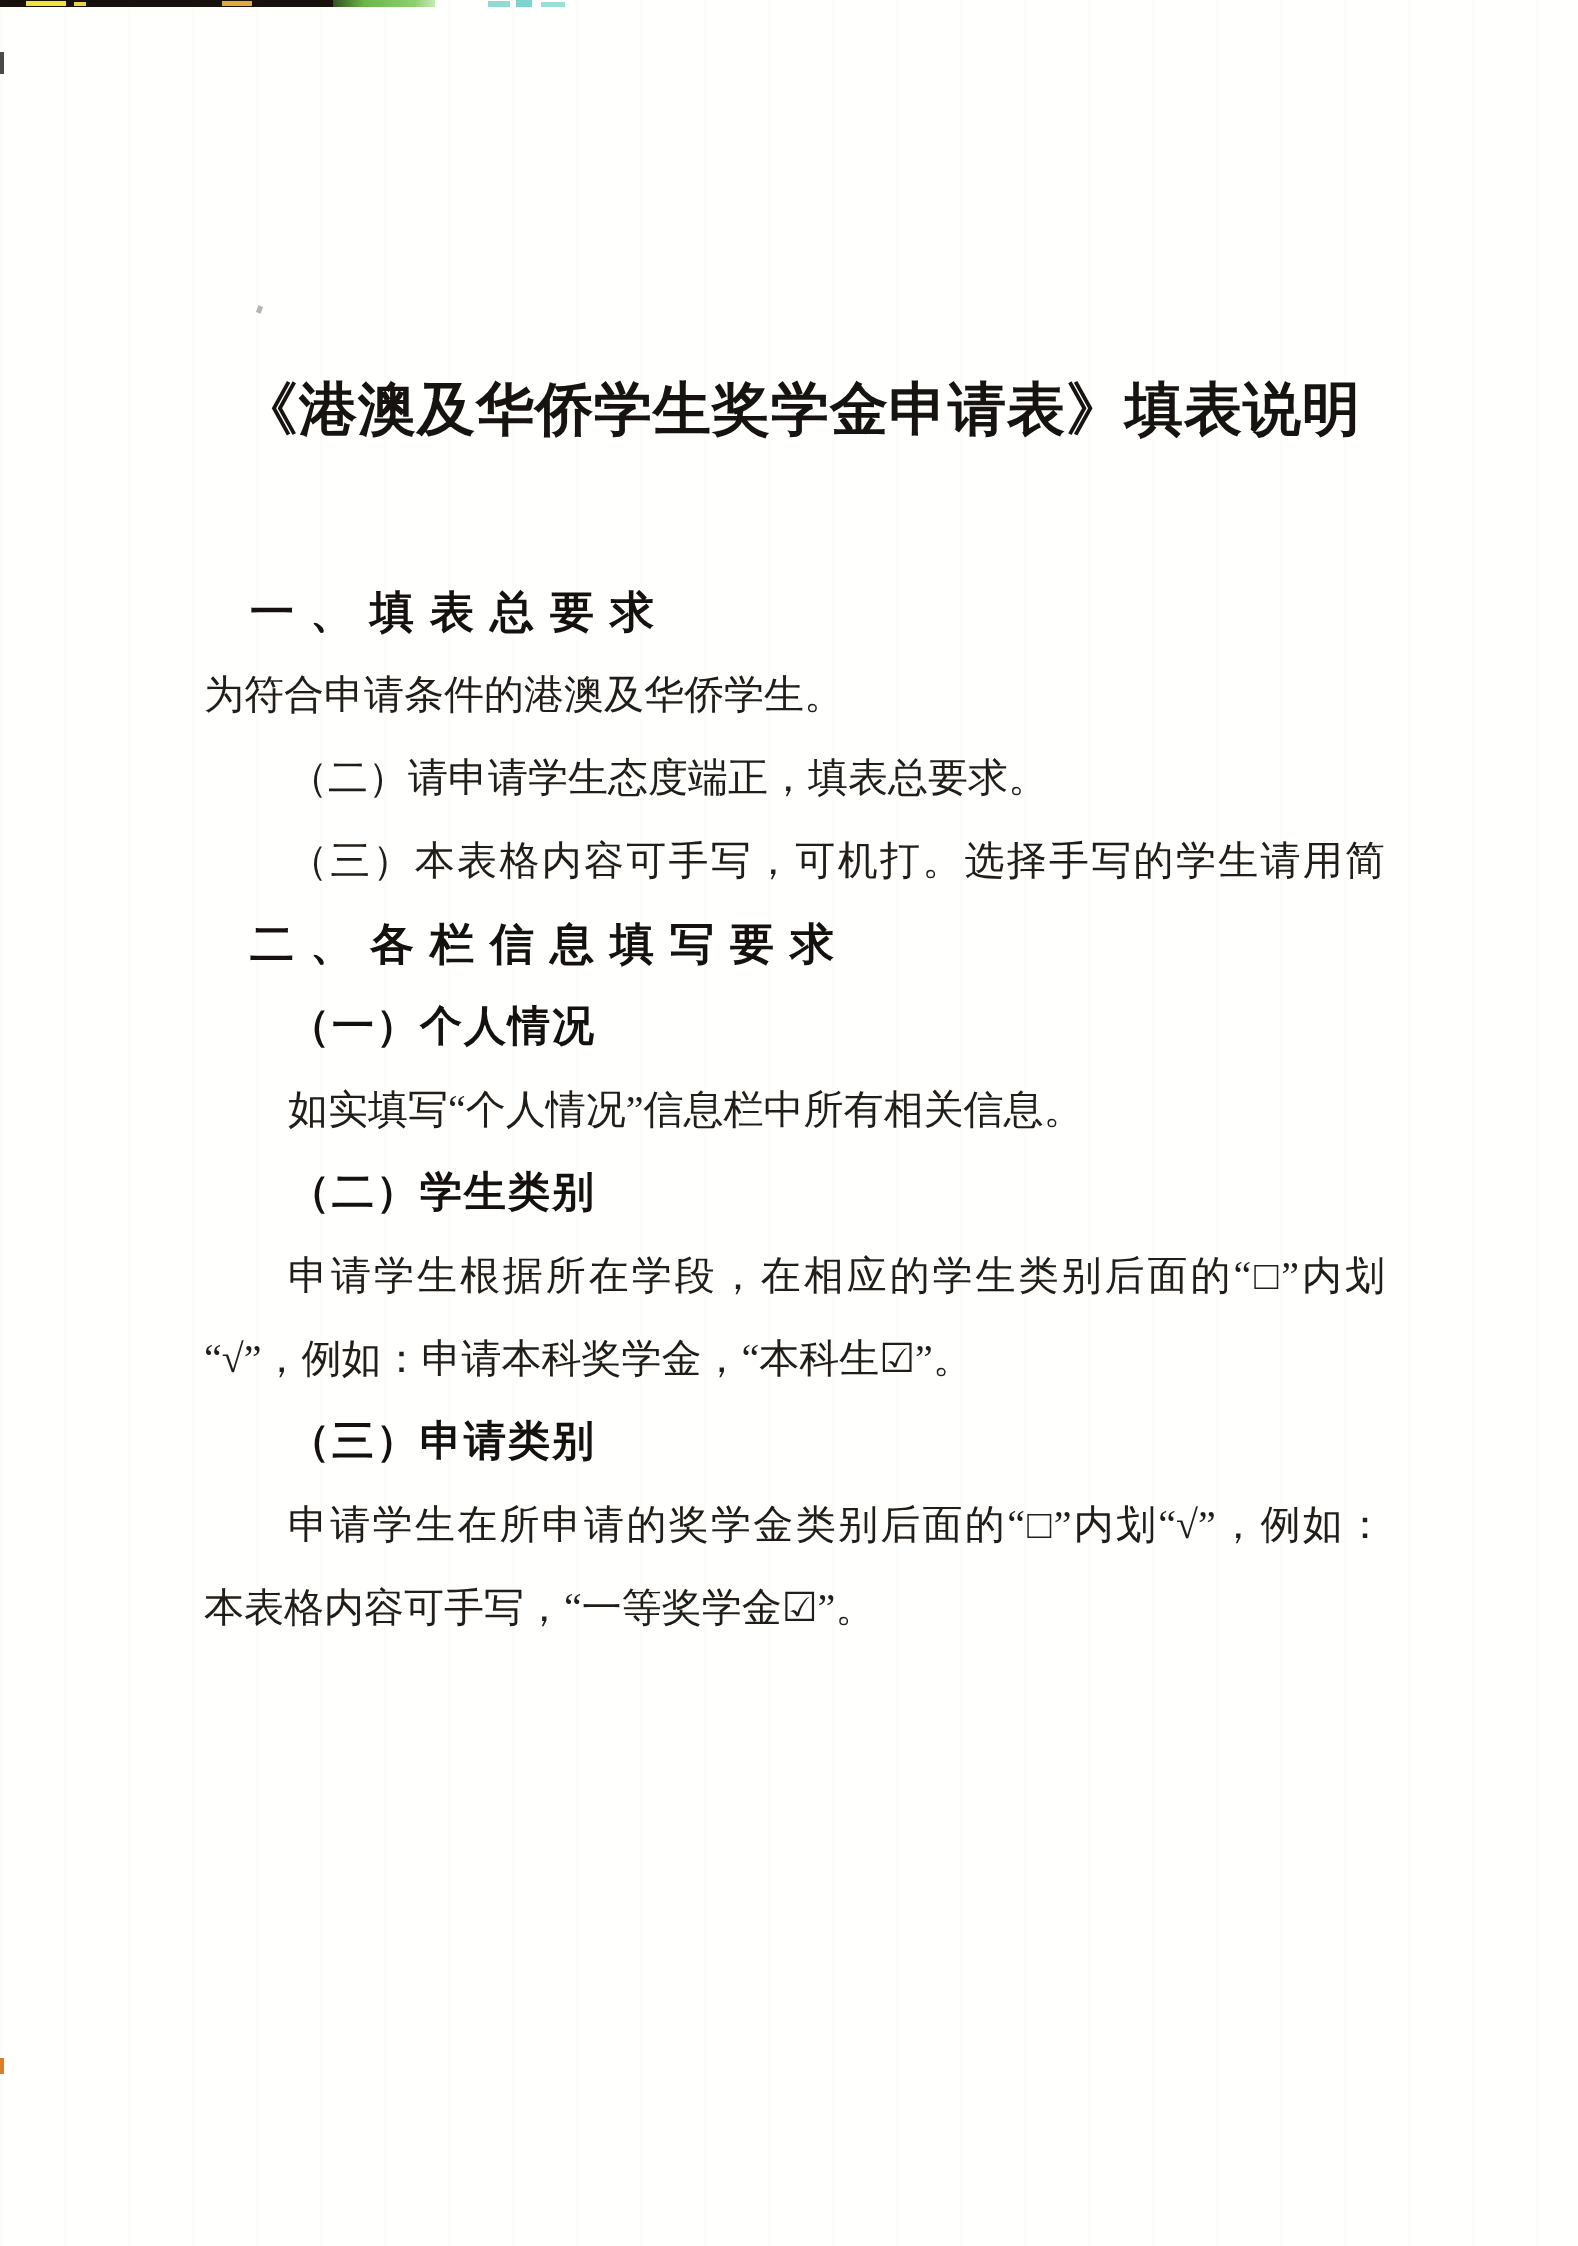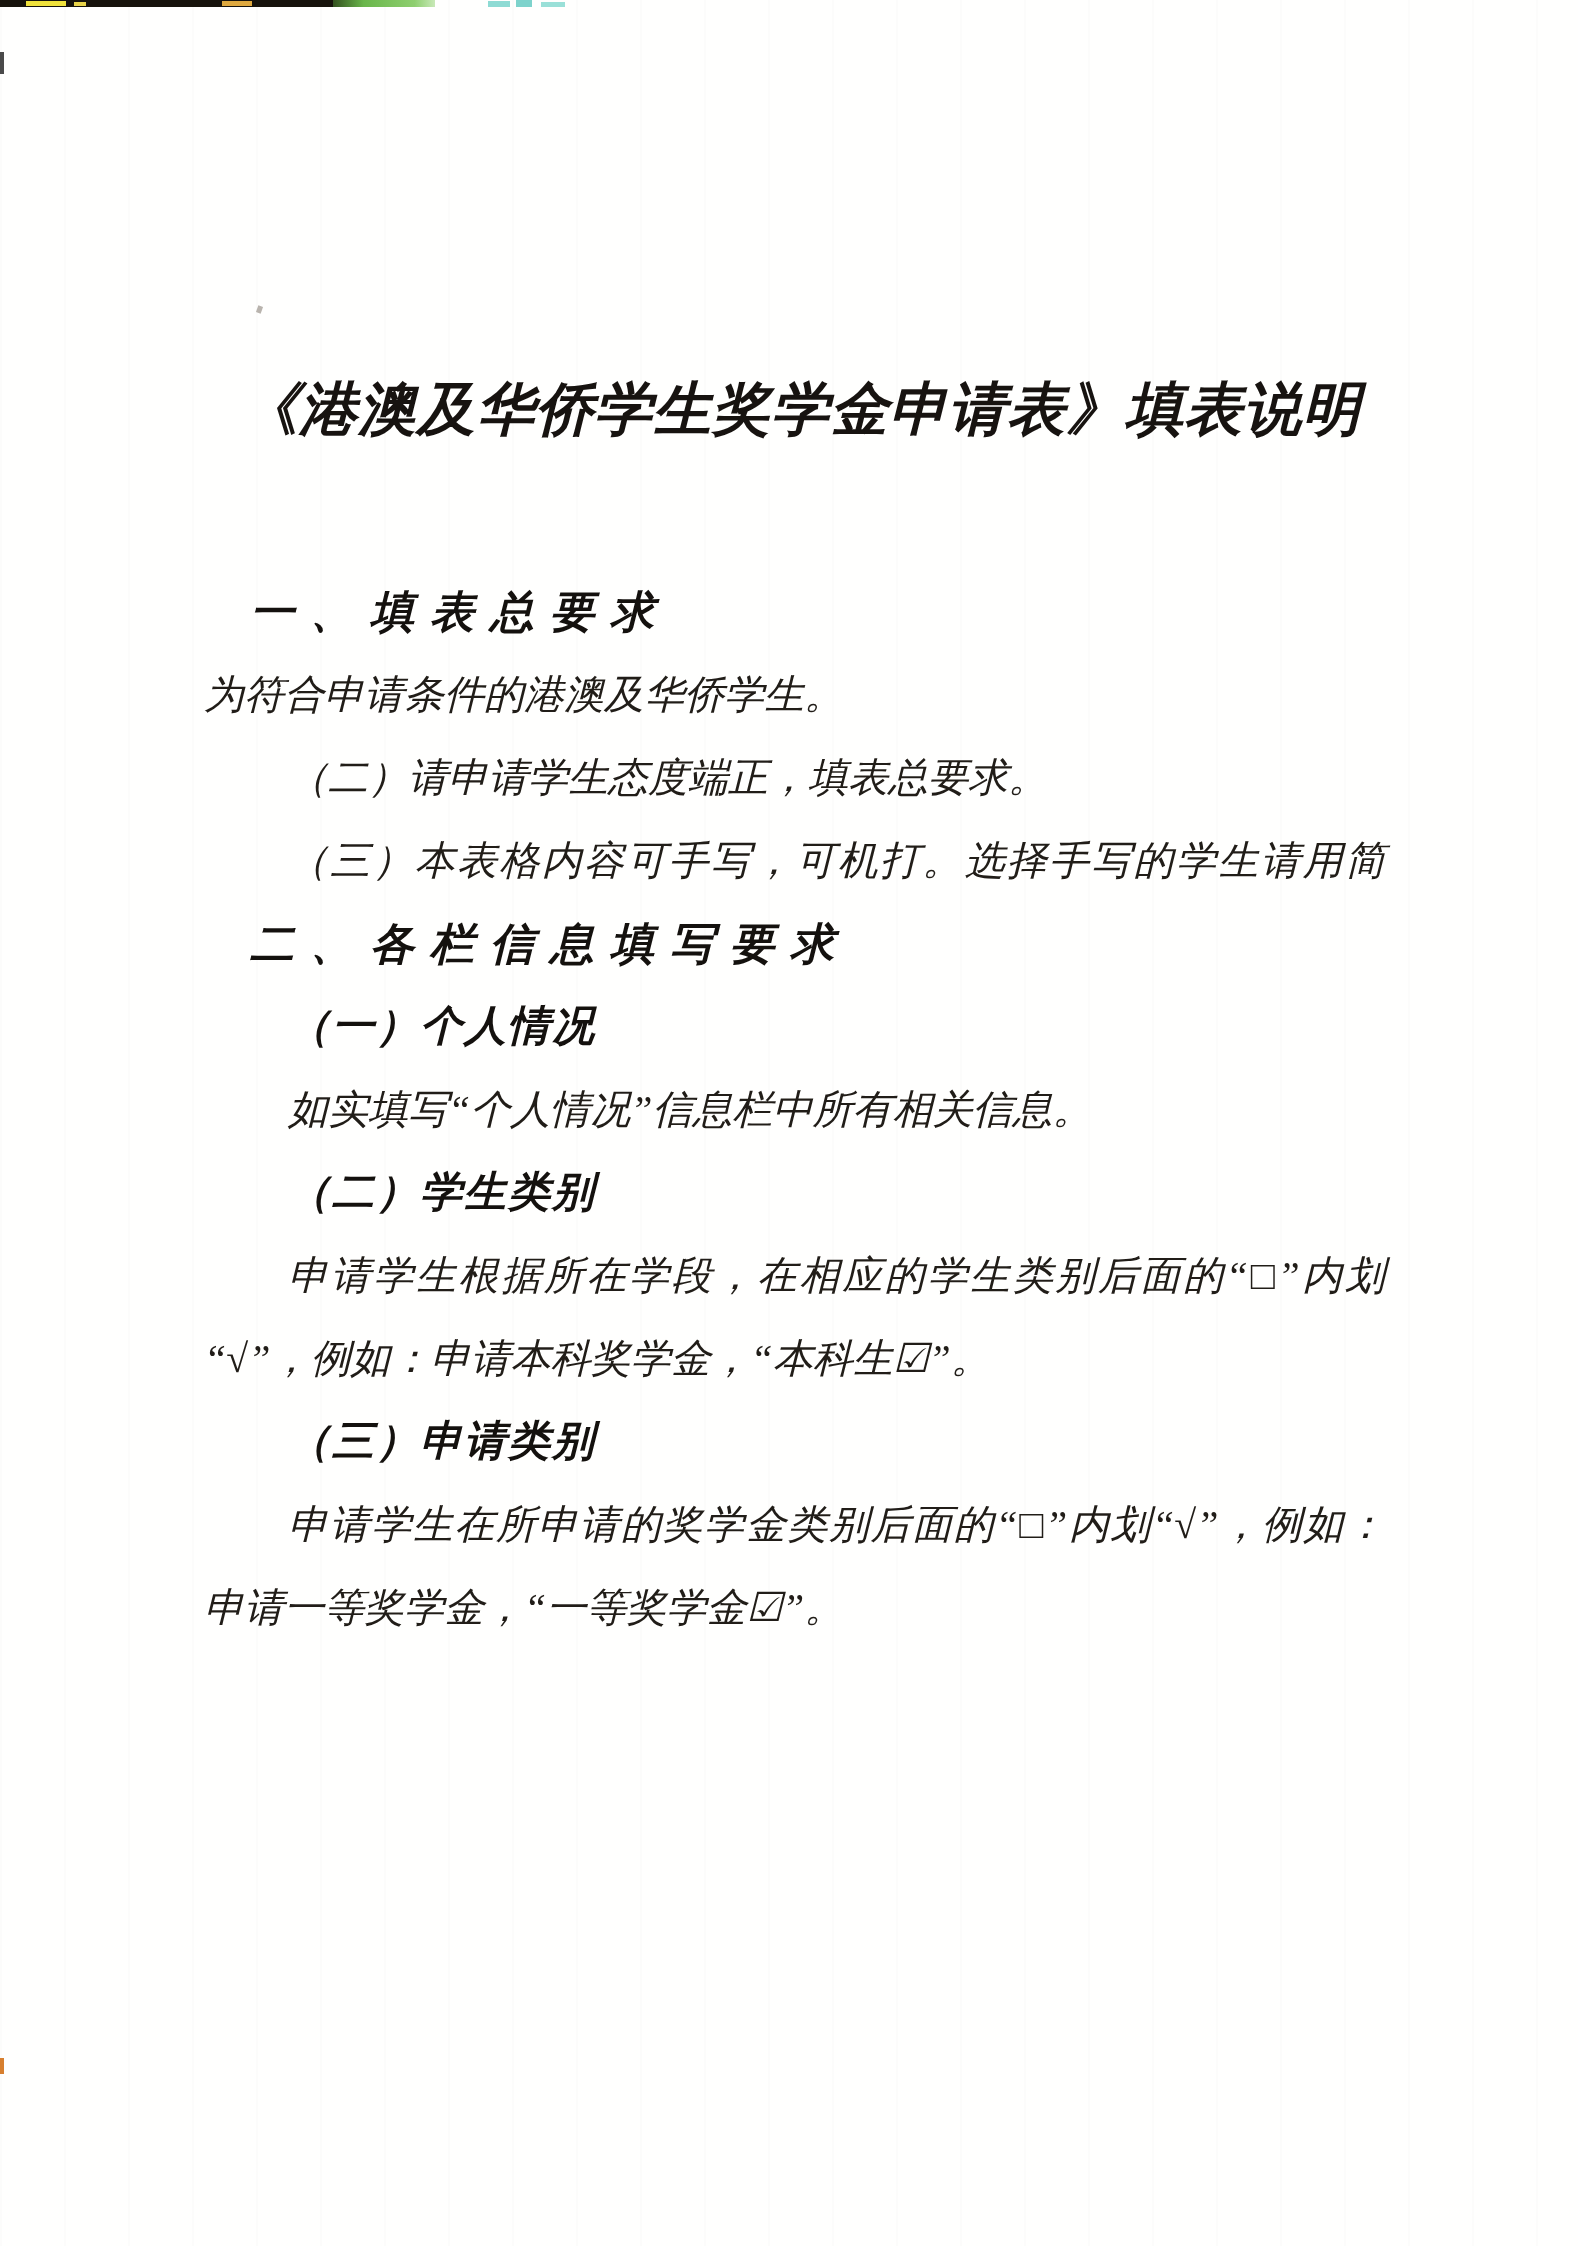--- a/index.html
+++ b/index.html
@@ -6,21 +6,20 @@
   .page{
     position:relative;
     width:1578px;height:2246px;
     margin:0 auto;
     background:
       repeating-linear-gradient(90deg, rgba(0,0,0,0.012) 0 2px, rgba(0,0,0,0) 2px 64px),
       #fffffe;
     overflow:hidden;
     color:#211d18;
     font-family:"Liberation Serif","DejaVu Serif",serif;
-    font-style:italic;
   }
 
   
   .artifact{position:absolute;}
   .a-black{left:0;top:0;width:333px;height:7px;background:#17130c;}
   .a-yellow1{left:26px;top:1px;width:40px;height:5px;background:#f0e23c;}
   .a-yellow2{left:74px;top:2px;width:12px;height:4px;background:#e8d34a;}
   .a-orange1{left:222px;top:1px;width:30px;height:5px;background:#dfa93f;}
   .a-green{left:333px;top:0;width:102px;height:7px;
     background:linear-gradient(90deg,#33511f 0%,#69b64a 30%,#8ecf6f 80%,#c9e9b8 100%);}
@@ -105,16 +104,16 @@
     <div class="line indent">（二）请申请学生态度端正，填表总要求。</div>
     <div class="line indent fill">（三）本表格内容可手写，可机打。选择手写的学生请用简</div>
     <div class="line h1">二、各栏信息填写要求</div>
     <div class="line h2">（一）个人情况</div>
     <div class="line indent">如实填写“个人情况”信息栏中所有相关信息。</div>
     <div class="line h2">（二）学生类别</div>
     <div class="line indent fill">申请学生根据所在学段，在相应的学生类别后面的“□”内划</div>
     <div class="line">“√”，例如：申请本科奖学金，“本科生☑”。</div>
     <div class="line h2">（三）申请类别</div>
     <div class="line indent fill">申请学生在所申请的奖学金类别后面的“□”内划“√”，例如：</div>
-    <div class="line">申请一等奖学金，“一等奖学金☑”。</div>
+    <div class="line">本表格内容可手写，“一等奖学金☑”。</div>
   </main>
 
 </div>
 
 </body></html>

